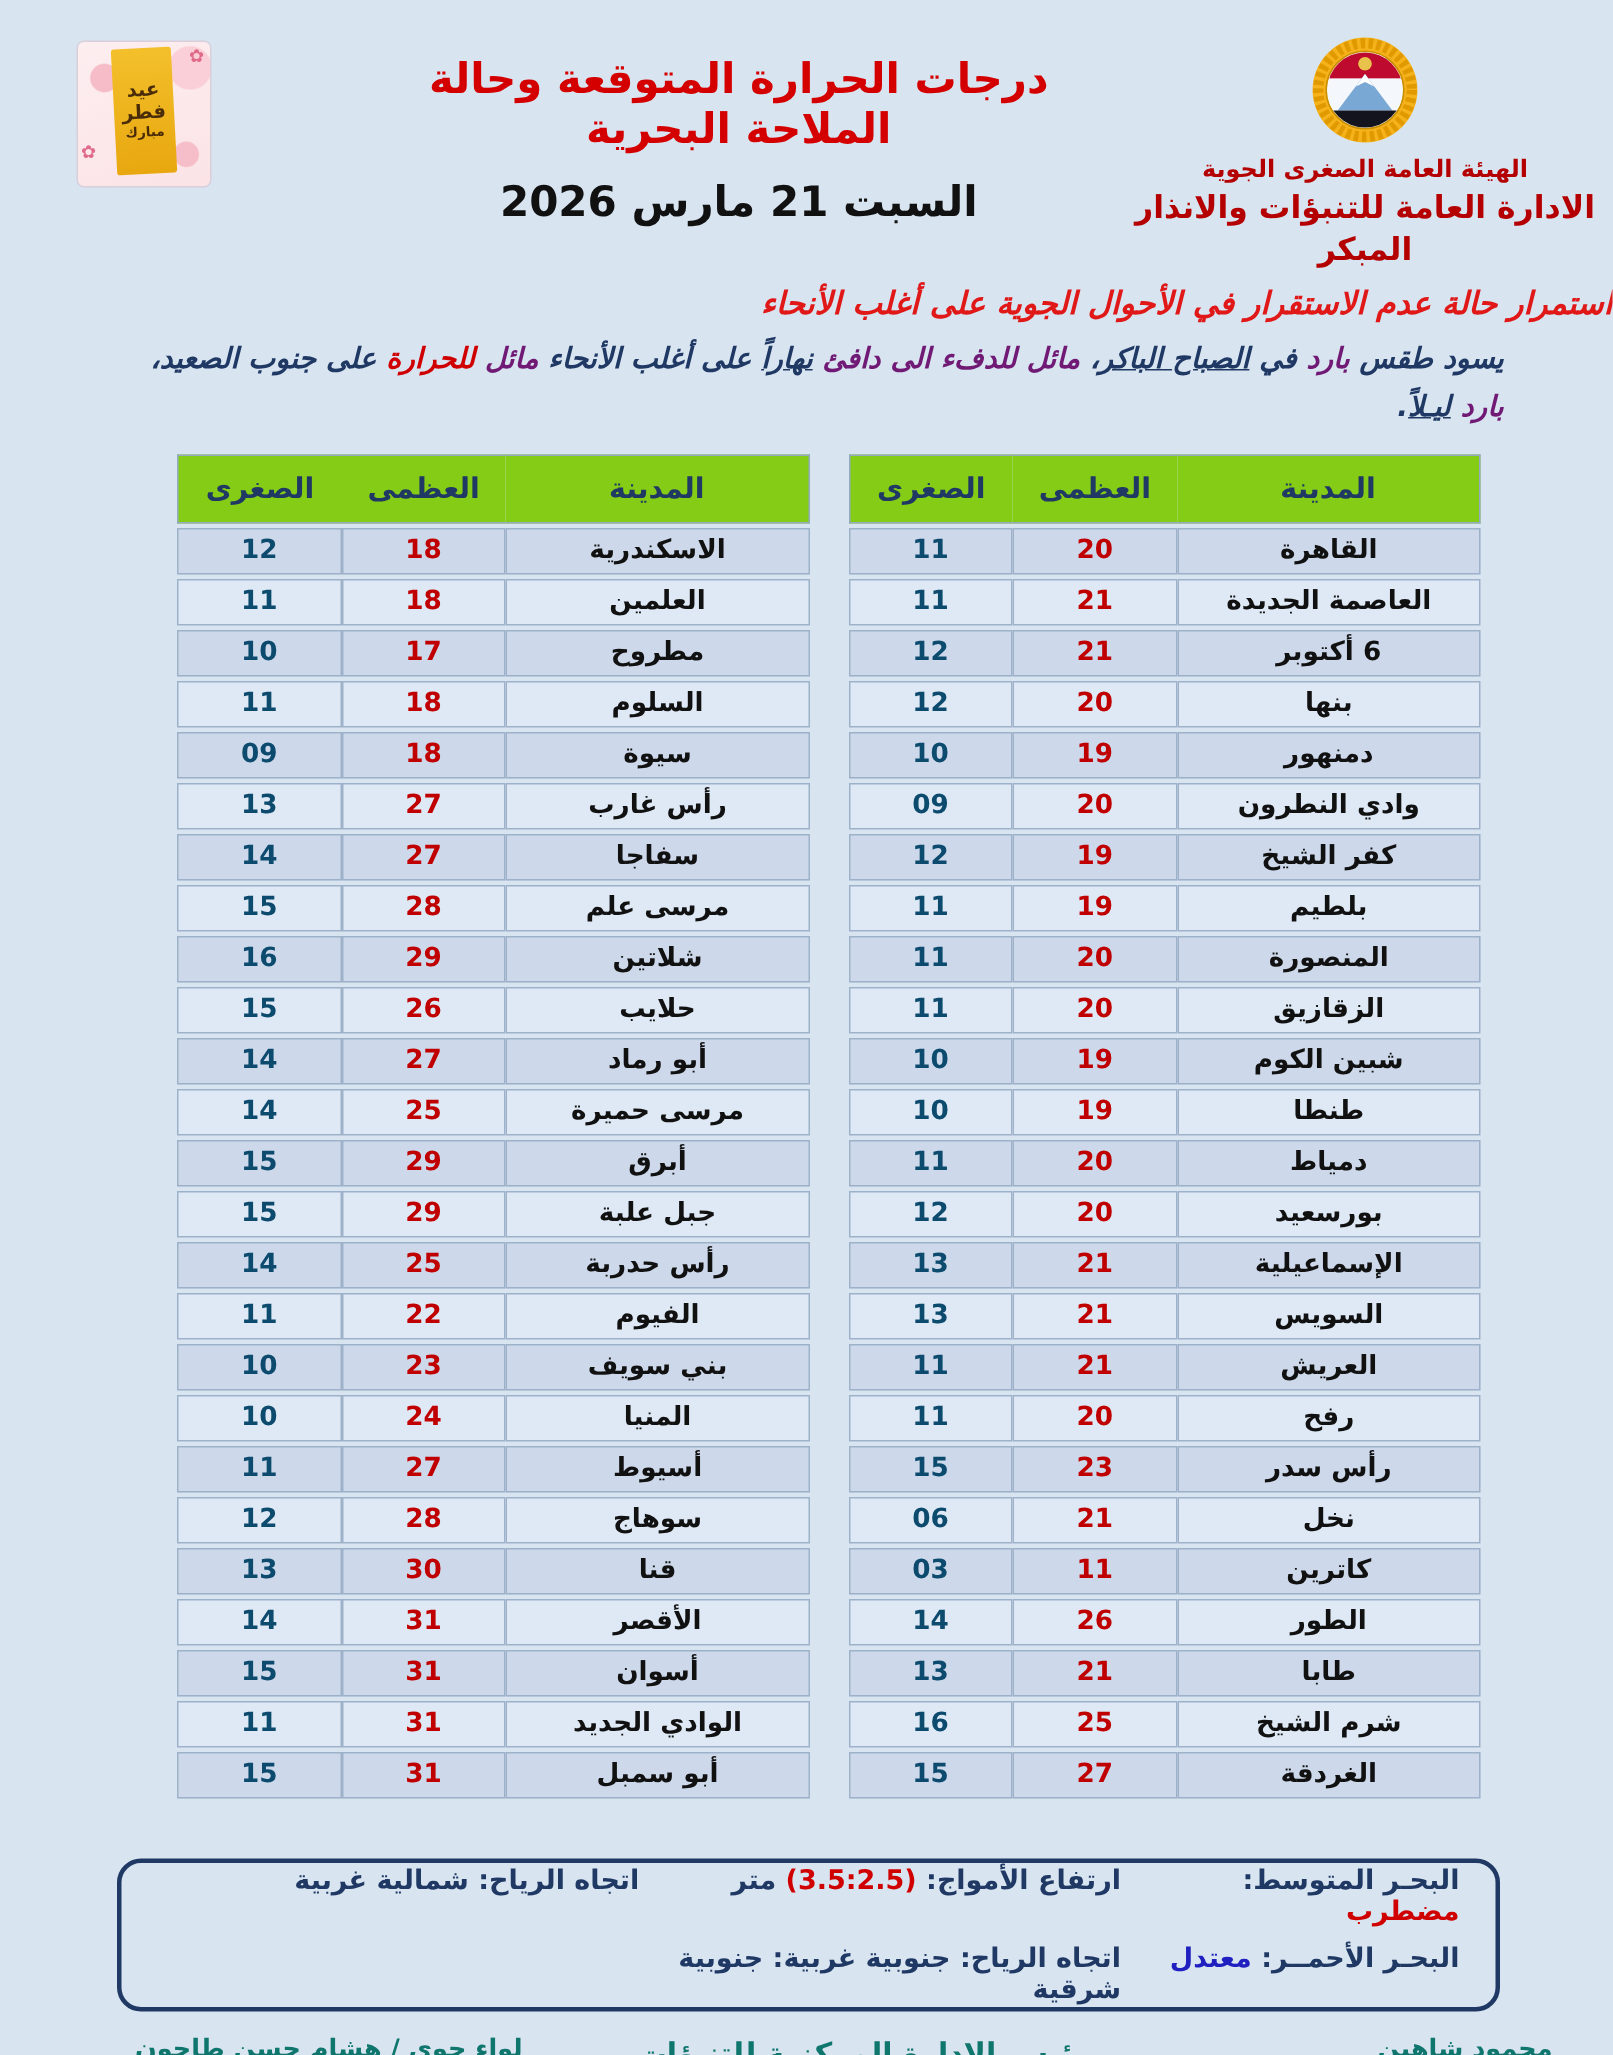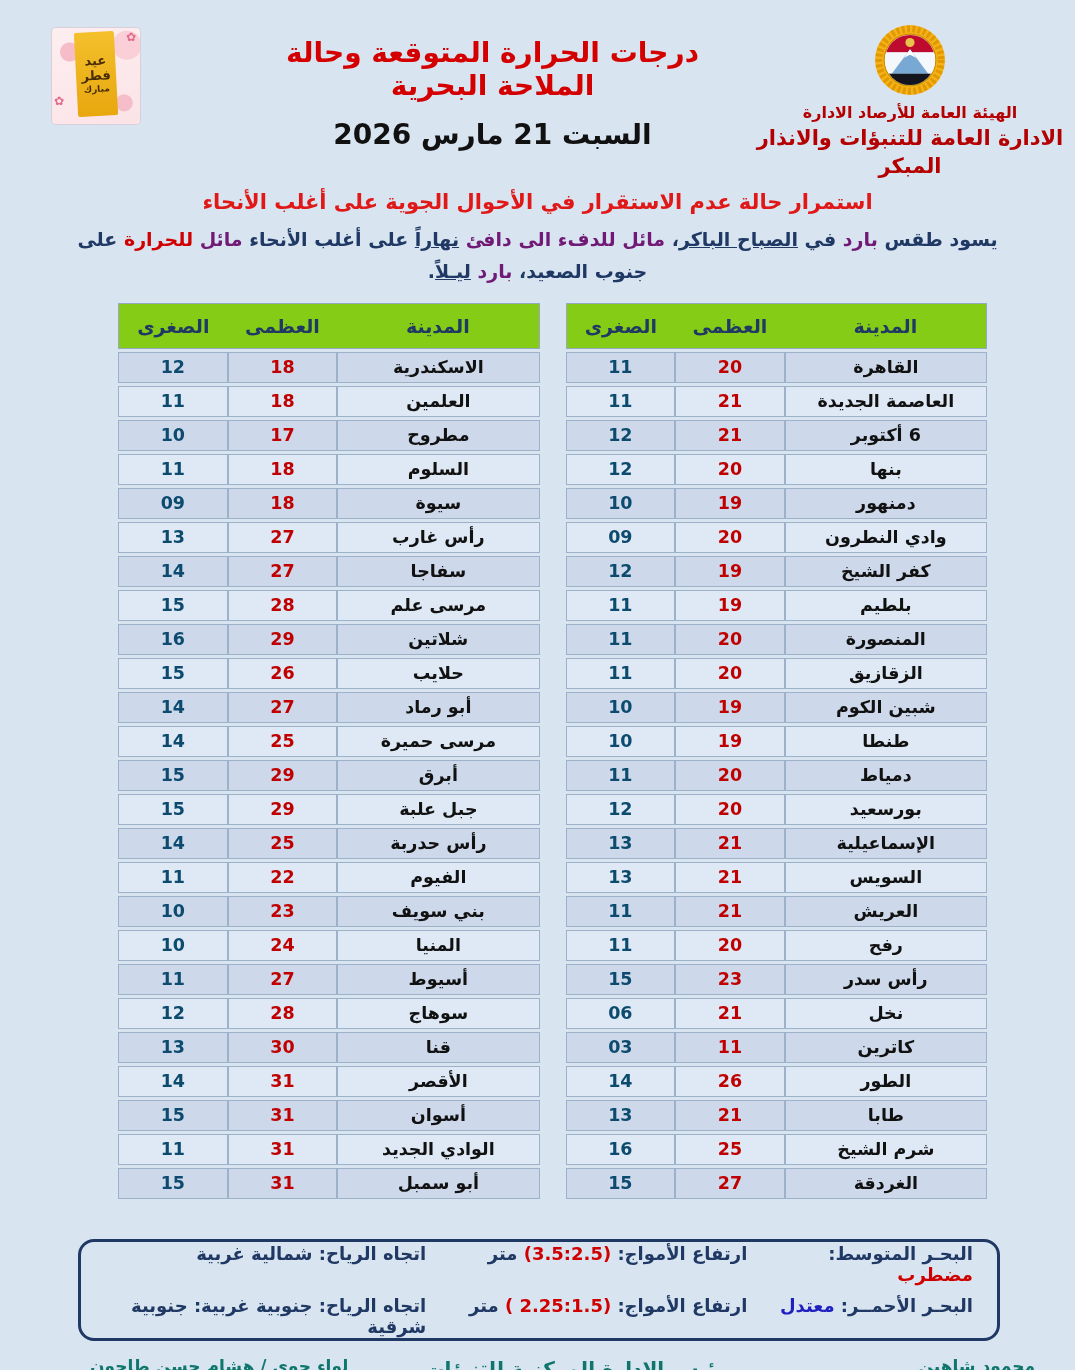--- a/index.html
+++ b/index.html
@@ -36,21 +36,21 @@
     transform:rotate(-3deg);border-radius:2px;
     display:flex;flex-direction:column;align-items:center;justify-content:center;gap:0;
     color:#4a2d08;font-size:13px;line-height:1.15;text-align:center;
   }
   .eid-gold .w3{font-size:9px;}
   .eid-flower{position:absolute;color:#e06a8a;font-size:12px;}
   .eid-f1{top:2px;right:4px;}
   .eid-f2{bottom:16px;left:2px;}
 
   
-  .desc{margin-top:10px;text-align:center;}
+  .desc{margin-top:10px;text-align:right;font-style:italic;}
   .alert-line{color:#e01818;font-size:21px;}
   .detail-line{margin:10px auto 0;width:930px;font-size:19px;line-height:1.65;color:#1f3864;}
   .seg-navy{color:#1f3864;}
   .seg-blue{color:#701a75;}
   .seg-red{color:#d00000;margin-top:15px;}
   .seg-blueb{color:#2020c0;}
   .u{text-decoration:underline;}
 
   
   .tables{display:flex;margin-top:13px;padding-right:88px;padding-left:118px;gap:26px;}
@@ -112,21 +112,21 @@
           <g clip-path="url(#lc)">
             <rect x="15" y="15" width="70" height="25" fill="#bf0a30"></rect>
             <rect x="15" y="40" width="70" height="28" fill="#f4f8fc"></rect>
             <polygon points="26,68 50,36 74,68" fill="#7aa8d4"></polygon>
             <polygon points="42,47 50,36 58,47 50,43" fill="#ffffff"></polygon>
             <rect x="15" y="68" width="70" height="18" fill="#14141e"></rect>
             <circle cx="50" cy="27" r="6" fill="#e8c24a"></circle>
           </g>
         </svg>
       </div>
-      <div class="org-line1">الهيئة العامة للأرصاد الادارة</div>
+      <div class="org-line1">الهيئة العامة الصغرى الجوية</div>
       <div class="org-line2">الادارة العامة للتنبؤات والانذار المبكر</div>
     </div>
 
     <div class="title-block">
       <div class="title-main">درجات الحرارة المتوقعة وحالة الملاحة البحرية</div>
       <div class="title-date">السبت 21 مارس 2026</div>
     </div>
 
     <div class="eid-block">
       <div class="eid-stamp">
@@ -435,21 +435,20 @@
   </div>
 
   <div class="marine" id="marine-box">
       <div class="m-row">
         <span class="m-sea"><span class="seg-navy">البحـر المتوسط: </span><span class="seg-red">مضطرب</span></span>
         <span class="m-waves"><span class="seg-navy">ارتفاع الأمواج: </span><span class="waves-val">(3.5:2.5)</span><span class="seg-navy"> متر</span></span>
         <span class="m-wind"><span class="seg-navy">اتجاه الرياح:  </span><span class="seg-navy">شمالية غربية</span></span>
       </div>
       <div class="m-row">
         <span class="m-sea"><span class="seg-navy">البحـر الأحمــر: </span><span class="seg-blueb">معتدل</span></span>
-        <span class="m-waves"><span class="seg-navy">ارتفاع الأمواج: </span><span class="waves-val">( 2.25:1.5)</span><span class="seg-navy"> متر</span></span>
         <span class="m-wind"><span class="seg-navy">اتجاه الرياح:  </span><span class="seg-navy">جنوبية غربية: جنوبية شرقية</span></span>
       </div>
     </div>
 
   <div class="sigs" id="sigs">
       <div class="sig">
         <div class="sig-name">محمود شاهين</div>
         <div class="sig-title">مدير عام التنبؤات والإنذار المبكر</div>
       </div>
       <div class="sig">

